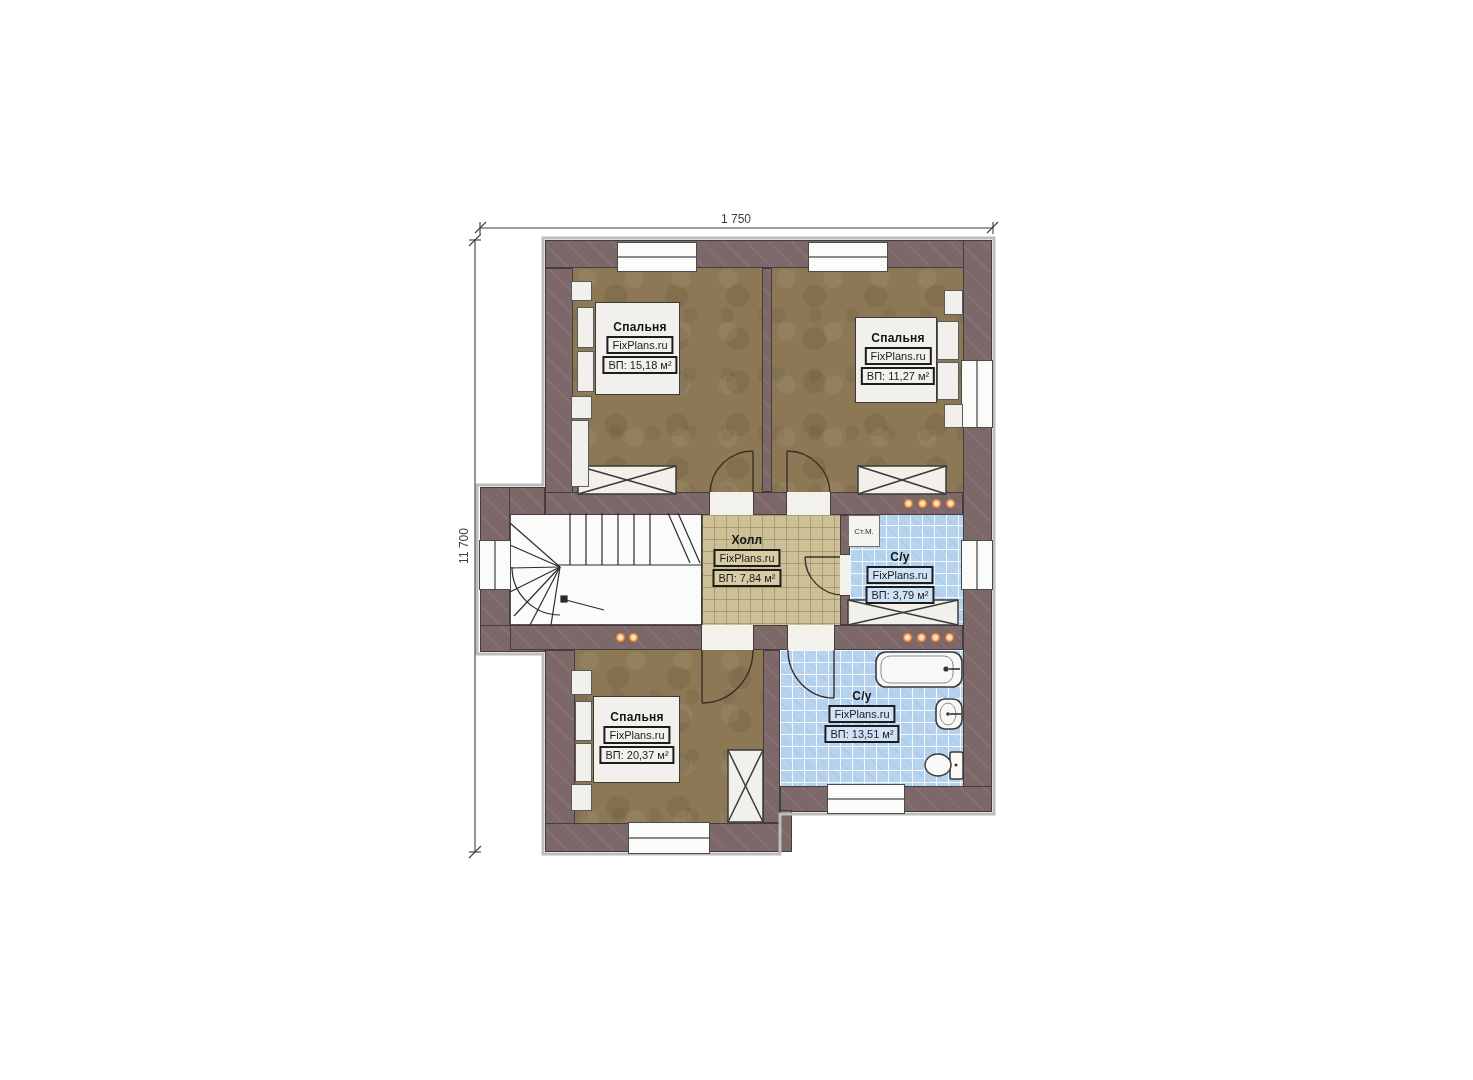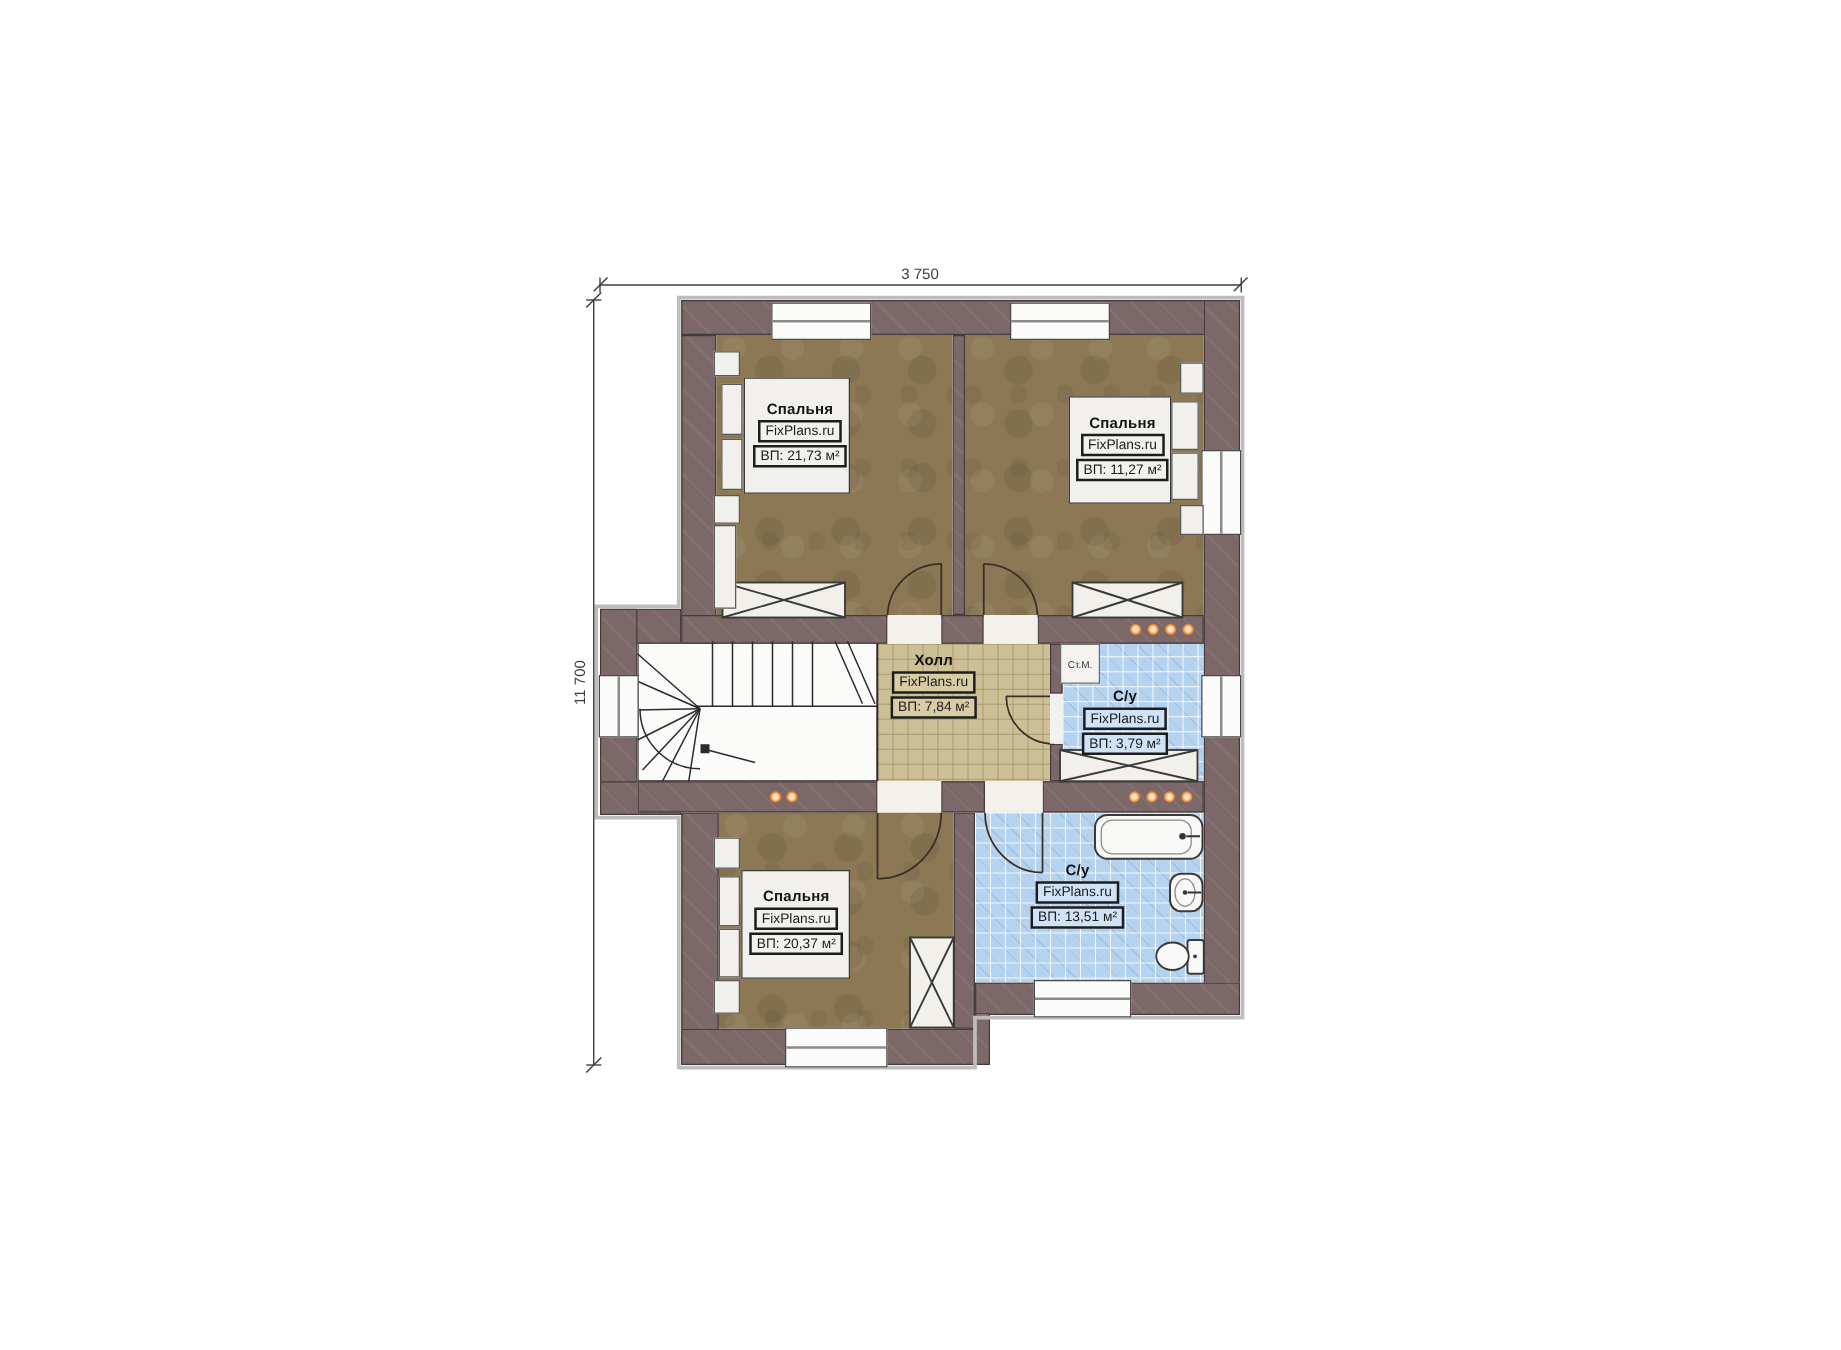--- a/index.html
+++ b/index.html
@@ -216,33 +216,33 @@
       <line x1="469" y1="246" x2="481" y2="234"></line>
         <line x1="469" y1="858" x2="481" y2="846"></line>
       <line x1="469" y1="240" x2="481" y2="240"></line>
         <line x1="469" y1="852" x2="481" y2="852"></line>
     </g>
   </svg>
 
   <div class="roomlabel bg-white" style="left:640px;top:320px;">
     <div class="rname">Спальня</div>
     <div class="lbox">FixPlans.ru</div>
-    <div class="lbox">ВП: 21,73 м²</div>
+    <div class="lbox">ВП: 15,18 м²</div>
   </div>
   <div class="roomlabel bg-white" style="left:898px;top:331px;">
     <div class="rname">Спальня</div>
     <div class="lbox">FixPlans.ru</div>
     <div class="lbox">ВП: 11,27 м²</div>
   </div>
   <div class="roomlabel bg-white" style="left:637px;top:710px;">
     <div class="rname">Спальня</div>
     <div class="lbox">FixPlans.ru</div>
     <div class="lbox">ВП: 20,37 м²</div>
   </div>
-  <div class="roomlabel bg-tan" style="left:747px;top:521px;align-items:center;">
+  <div class="roomlabel bg-tan" style="left:747px;top:533px;align-items:center;">
     <div class="rname">Холл</div>
     <div class="lbox">FixPlans.ru</div>
     <div class="lbox">ВП: 7,84 м²</div>
   </div>
   <div class="roomlabel bg-blue" style="left:900px;top:550px;">
     <div class="rname">С/у</div>
     <div class="lbox">FixPlans.ru</div>
     <div class="lbox">ВП: 3,79 м²</div>
   </div>
   <div class="roomlabel bg-blue" style="left:862px;top:689px;">
@@ -255,16 +255,16 @@
   <div class="spot" style="left:918px;top:499px;"></div>
   <div class="spot" style="left:932px;top:499px;"></div>
   <div class="spot" style="left:946px;top:499px;"></div>
   <div class="spot" style="left:903px;top:633px;"></div>
   <div class="spot" style="left:917px;top:633px;"></div>
   <div class="spot" style="left:931px;top:633px;"></div>
   <div class="spot" style="left:945px;top:633px;"></div>
   <div class="spot" style="left:616px;top:633px;"></div>
   <div class="spot" style="left:629px;top:633px;"></div>
 
-  <div class="dimtext" style="left:736px;top:212px;transform:translateX(-50%);">3 750</div>
+  <div class="dimtext" style="left:736px;top:212px;transform:translateX(-50%);">1 750</div>
   <div class="dimtext" style="left:464px;top:546px;transform:translate(-50%,-50%) rotate(-90deg);">11 700</div>
 
 </div>
 
 </body></html>

